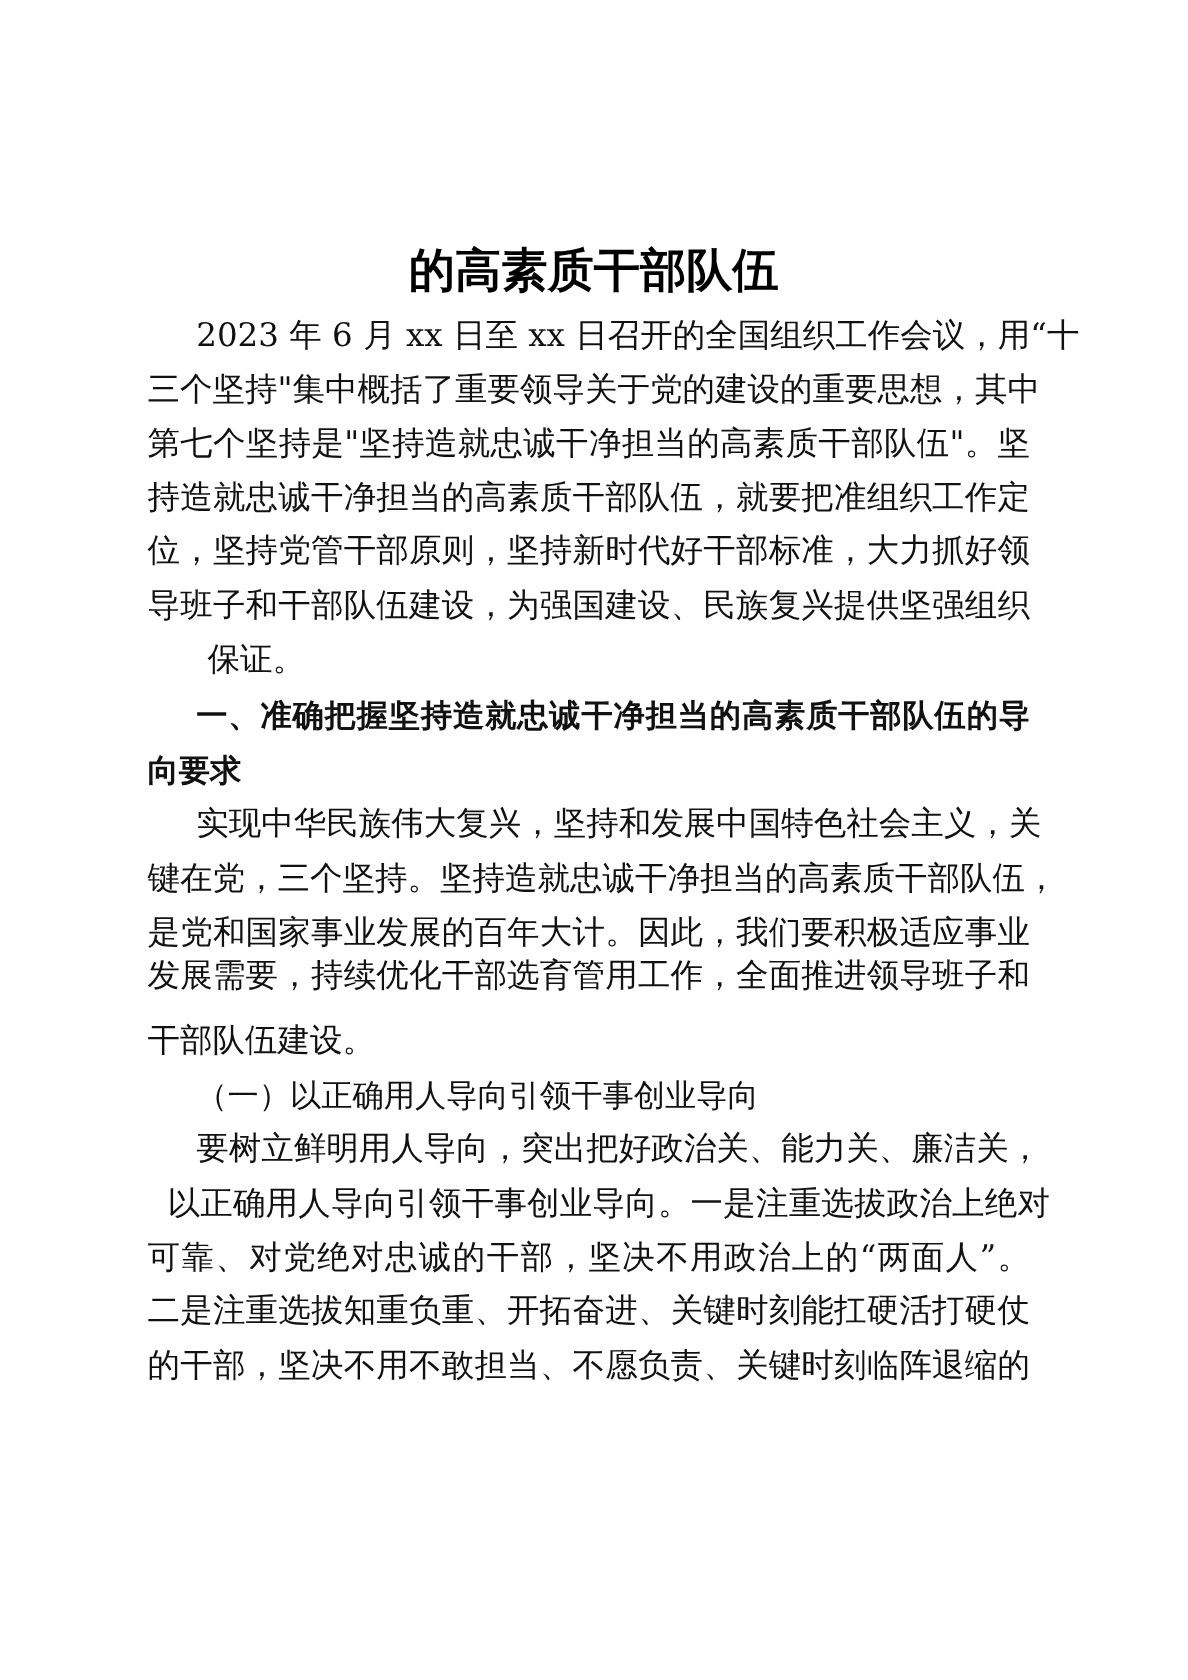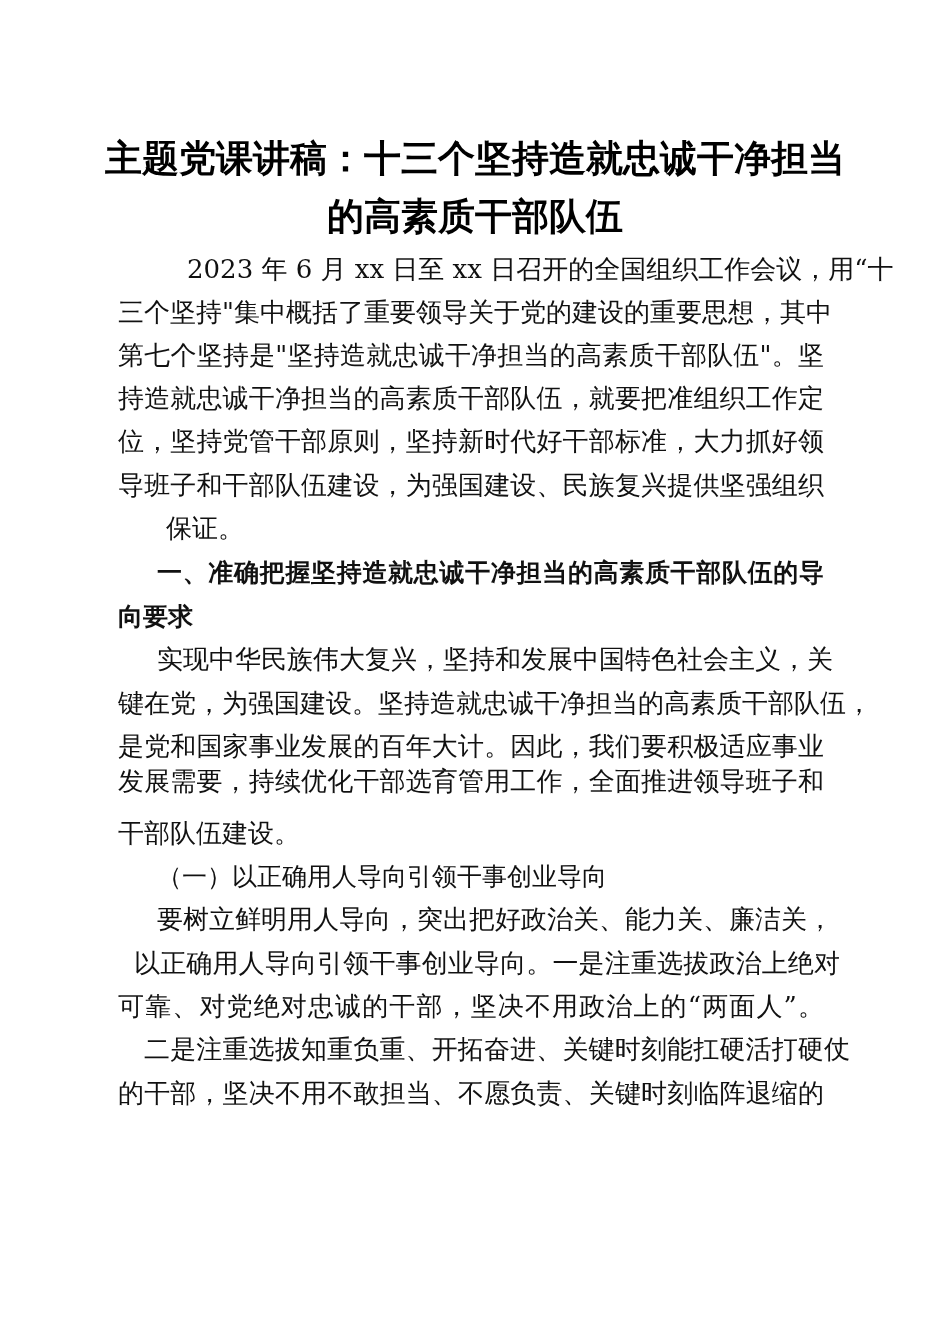--- a/index.html
+++ b/index.html
@@ -15,41 +15,40 @@
     .line.last { text-align-last: left; }
     .line.indent { left: 157px; width: 667px; }
     .line.h1 { font-family: "DejaVu Sans", "Liberation Sans", sans-serif; font-weight: bold; font-size: 25px; }
     .line.h2 { font-family: "DejaVu Sans", "Liberation Sans", sans-serif; font-size: 25px; text-align-last: left; }
   </style>
 </head>
 <body>
 
 <div class="page">
 
-  <div class="title" style="top:135px;">主题党课讲稿：十三个坚持造就忠诚干净担当</div>
   <div class="title" style="top:182px;margin-top:11px;">的高素质干部队伍</div>
 
-  <div class="line indent" style="top:248px;margin-left:30px;">2023 年 6 月 xx 日至 xx 日召开的全国组织工作会议，用“十</div>
+  <div class="line indent" style="top:248px;">2023 年 6 月 xx 日至 xx 日召开的全国组织工作会议，用“十</div>
   <div class="line" style="top:291px;">三个坚持"集中概括了重要领导关于党的建设的重要思想，其中</div>
   <div class="line" style="top:334px;">第七个坚持是"坚持造就忠诚干净担当的高素质干部队伍"。坚</div>
   <div class="line" style="top:377px;">持造就忠诚干净担当的高素质干部队伍，就要把准组织工作定</div>
   <div class="line" style="top:420px;">位，坚持党管干部原则，坚持新时代好干部标准，大力抓好领</div>
   <div class="line" style="top:464px;">导班子和干部队伍建设，为强国建设、民族复兴提供坚强组织</div>
   <div class="line last" style="top:507px;margin-left:48px;">保证。</div>
 
   <div class="line h1 indent" style="top:551px;">一、准确把握坚持造就忠诚干净担当的高素质干部队伍的导</div>
   <div class="line h1 last" style="top:595px;">向要求</div>
 
   <div class="line indent" style="top:638px;">实现中华民族伟大复兴，坚持和发展中国特色社会主义，关</div>
-  <div class="line" style="top:682px;">键在党，为强国建设。坚持造就忠诚干净担当的高素质干部队伍，</div>
+  <div class="line" style="top:682px;">键在党，三个坚持。坚持造就忠诚干净担当的高素质干部队伍，</div>
   <div class="line" style="top:725px;">是党和国家事业发展的百年大计。因此，我们要积极适应事业</div>
   <div class="line" style="top:760px;">发展需要，持续优化干部选育管用工作，全面推进领导班子和</div>
   <div class="line last" style="top:812px;">干部队伍建设。</div>
 
   <div class="line h2 indent" style="top:855px;">（一）以正确用人导向引领干事创业导向</div>
 
   <div class="line indent" style="top:898px;">要树立鲜明用人导向，突出把好政治关、能力关、廉洁关，</div>
   <div class="line" style="top:942px;margin-left:16px;">以正确用人导向引领干事创业导向。一是注重选拔政治上绝对</div>
   <div class="line" style="top:985px;">可靠、对党绝对忠诚的干部，坚决不用政治上的“两面人”。</div>
-  <div class="line" style="top:1028px;margin-left:26px;">二是注重选拔知重负重、开拓奋进、关键时刻能扛硬活打硬仗</div>
+  <div class="line" style="top:1028px;">二是注重选拔知重负重、开拓奋进、关键时刻能扛硬活打硬仗</div>
   <div class="line" style="top:1072px;">的干部，坚决不用不敢担当、不愿负责、关键时刻临阵退缩的</div>
 
 </div>
 
 </body></html>

